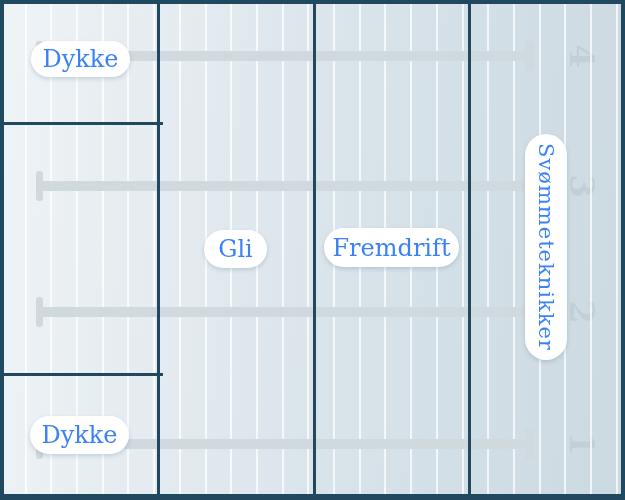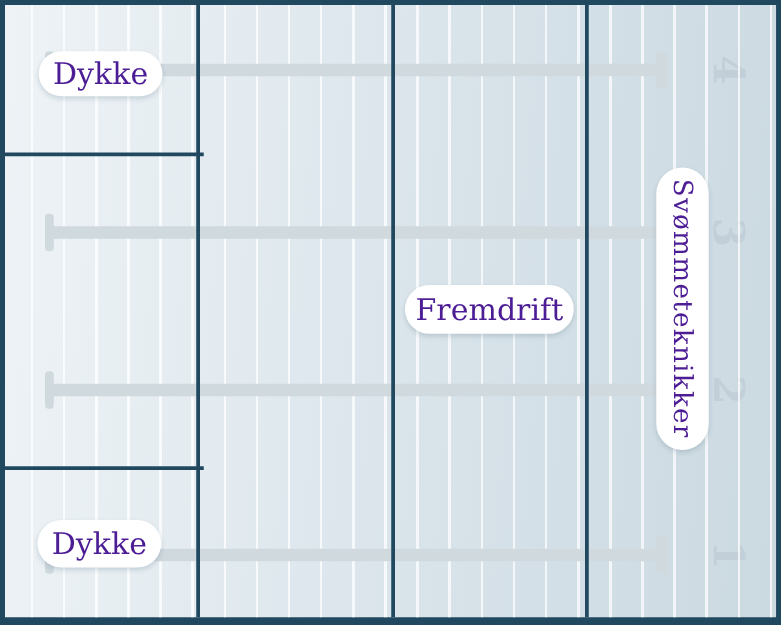--- a/index.html
+++ b/index.html
@@ -47,21 +47,21 @@
   .grid .v{position:absolute;top:0;bottom:0;width:3px;background:#20485f;}
   .grid .h{position:absolute;left:0;width:159px;height:3px;background:#20485f;}
   
   .layer.pills{z-index:5;}
   .pill{
     position:absolute;
     background:#ffffff;
     border-radius:999px;
     box-shadow:0 2px 4px rgba(32,72,95,0.18);
     display:flex;align-items:center;justify-content:center;
-    color:#4c1d95;
+    color:#3b82f6;
     font-size:24px;
     white-space:nowrap;
   }
   .pill.vertical{
     writing-mode:vertical-rl;
     text-orientation:mixed;
     font-size:21px;
     letter-spacing:1px;
   }
 </style>
@@ -109,19 +109,20 @@
     <i class="h" style="top:118px"></i>
     <i class="h" style="top:369px"></i>
   </div>
 
   <div class="layer pills">
     <div class="pill" style="left:27px;top:37px;width:99px;height:36px">Dykke</div>
 
 
     <div class="pill" style="left:26px;top:412px;width:99px;height:38px">Dykke</div>
 
+    <div class="pill" style="left:200px;top:226px;width:63px;height:38px">Gli</div>
 
     <div class="pill" style="left:320px;top:224px;width:135px;height:39px">Fremdrift</div>
 
     <div class="pill vertical" style="left:521px;top:130px;width:42px;height:226px">Svømmeteknikker</div>
   </div>
 
 </div>
 
 </body></html>

